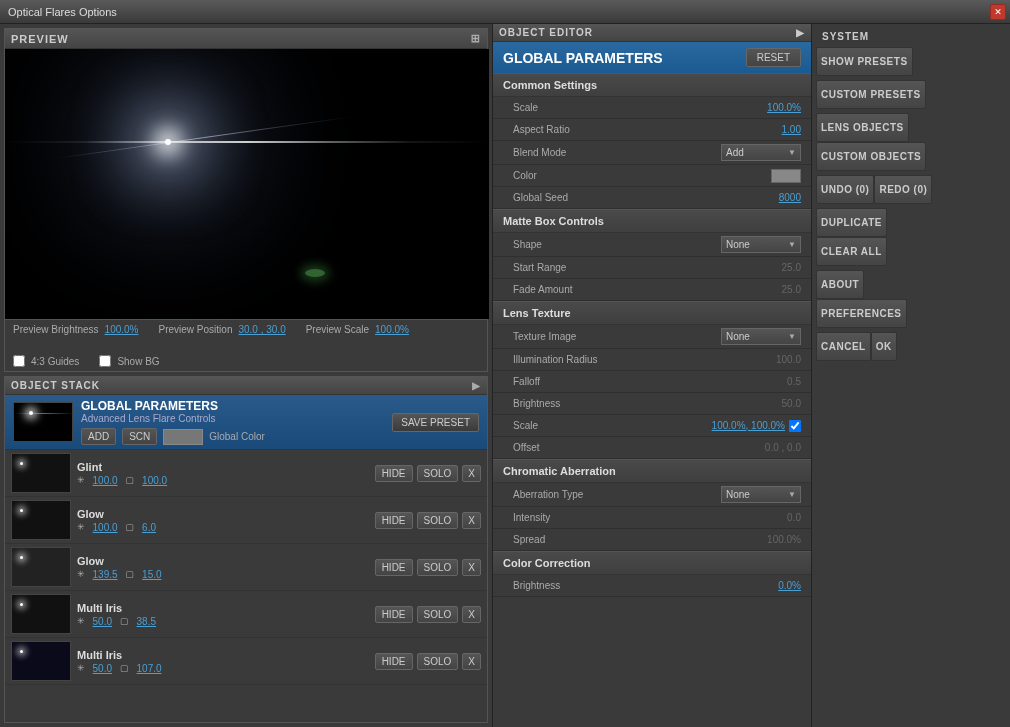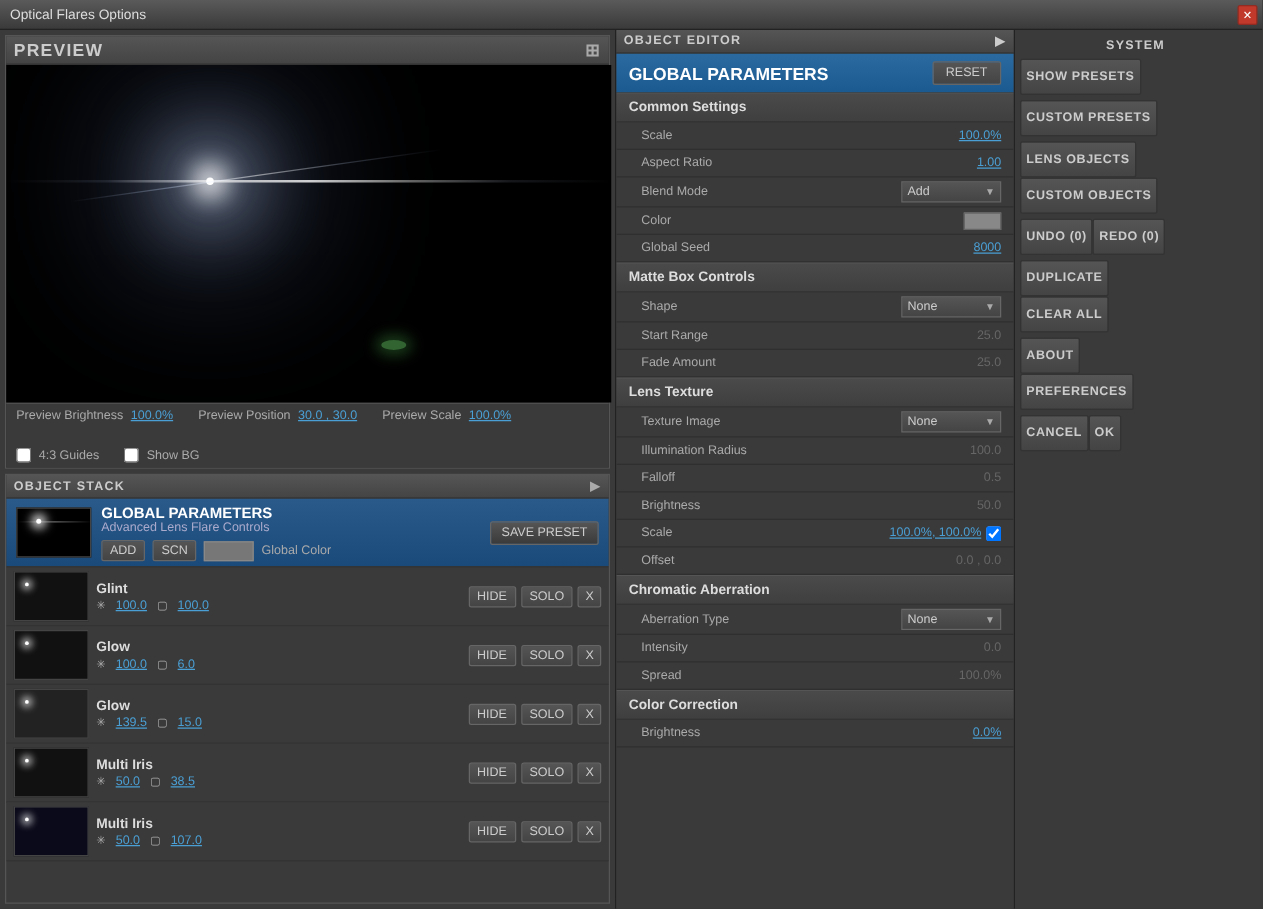--- a/index.html
+++ b/index.html
@@ -68,21 +68,21 @@
     #preview-header {
       background: linear-gradient(to bottom, #555, #444);
       padding: 3px 6px;
       display: flex;
       align-items: center;
       justify-content: space-between;
       border-bottom: 1px solid #333;
     }
     #preview-header span {
       color: #ccc;
-      font-size: 14px;
+      font-size: 11px;
       font-weight: bold;
       letter-spacing: 1px;
     }
     #preview-canvas {
       width: 484px;
       height: 270px;
       background: #000;
       position: relative;
       overflow: hidden;
     }
@@ -440,21 +440,21 @@
       flex-direction: column;
       padding: 4px;
       gap: 2px;
     }
     #system-header {
       color: #ccc;
       font-size: 10px;
       font-weight: bold;
       letter-spacing: 1px;
       padding: 3px 6px;
-      text-align: right;
+      text-align: left;
     }
     .sys-btn {
       background: linear-gradient(to bottom, #555, #444);
       border: 1px solid #333;
       color: #ccc;
       font-size: 10px;
       padding: 8px 4px;
       cursor: pointer;
       text-align: center;
       border-radius: 2px;

